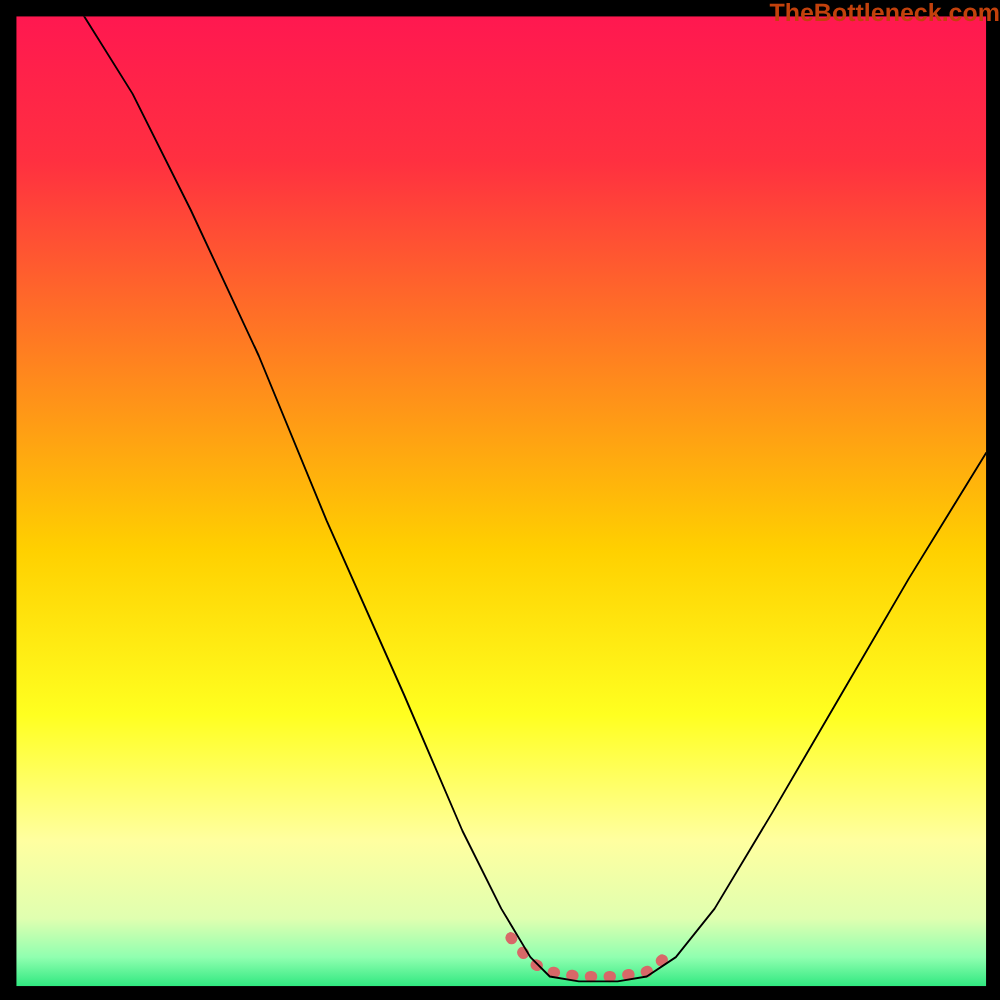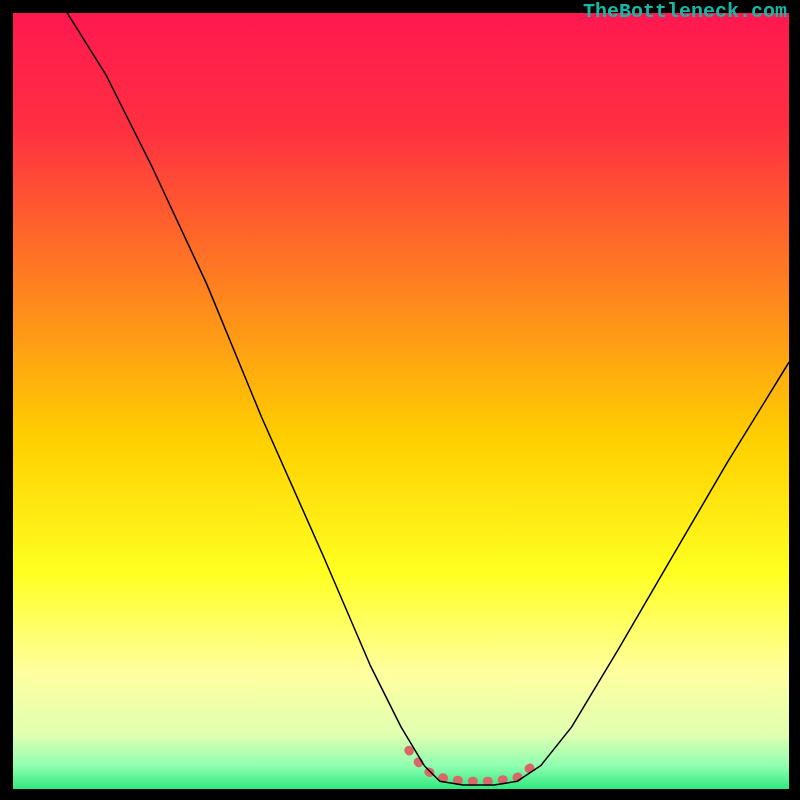--- a/index.html
+++ b/index.html
@@ -21,25 +21,25 @@
   .gradient-bg {
     position: absolute;
     top: 13px;
     left: 13px;
     width: 776px;
     height: 776px;
   }
   .watermark {
     position: absolute;
     top: 0px;
-    right: 13px;
-    color: #14b8a6;
+    right: 0;
+    color: #c2410c;
     font-size: 20px;
     font-weight: bold;
-    font-family: Liberation Mono, monospace;
+    font-family: Liberation Sans, sans-serif;
     z-index: 10;
   }
   svg {
     display: block;
   }
 </style>
 </head>
 <body>
 
 <div class="chart-container">

